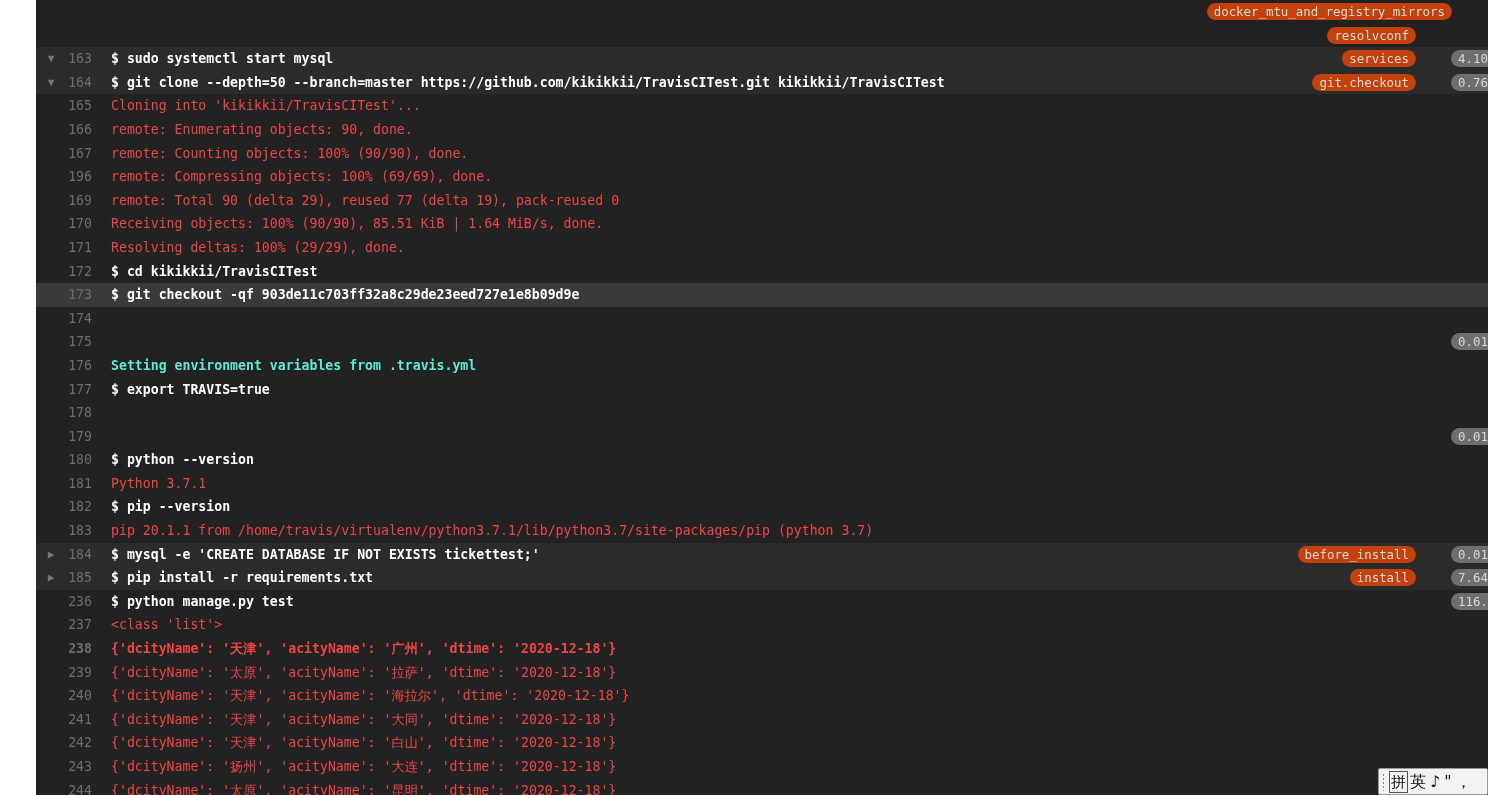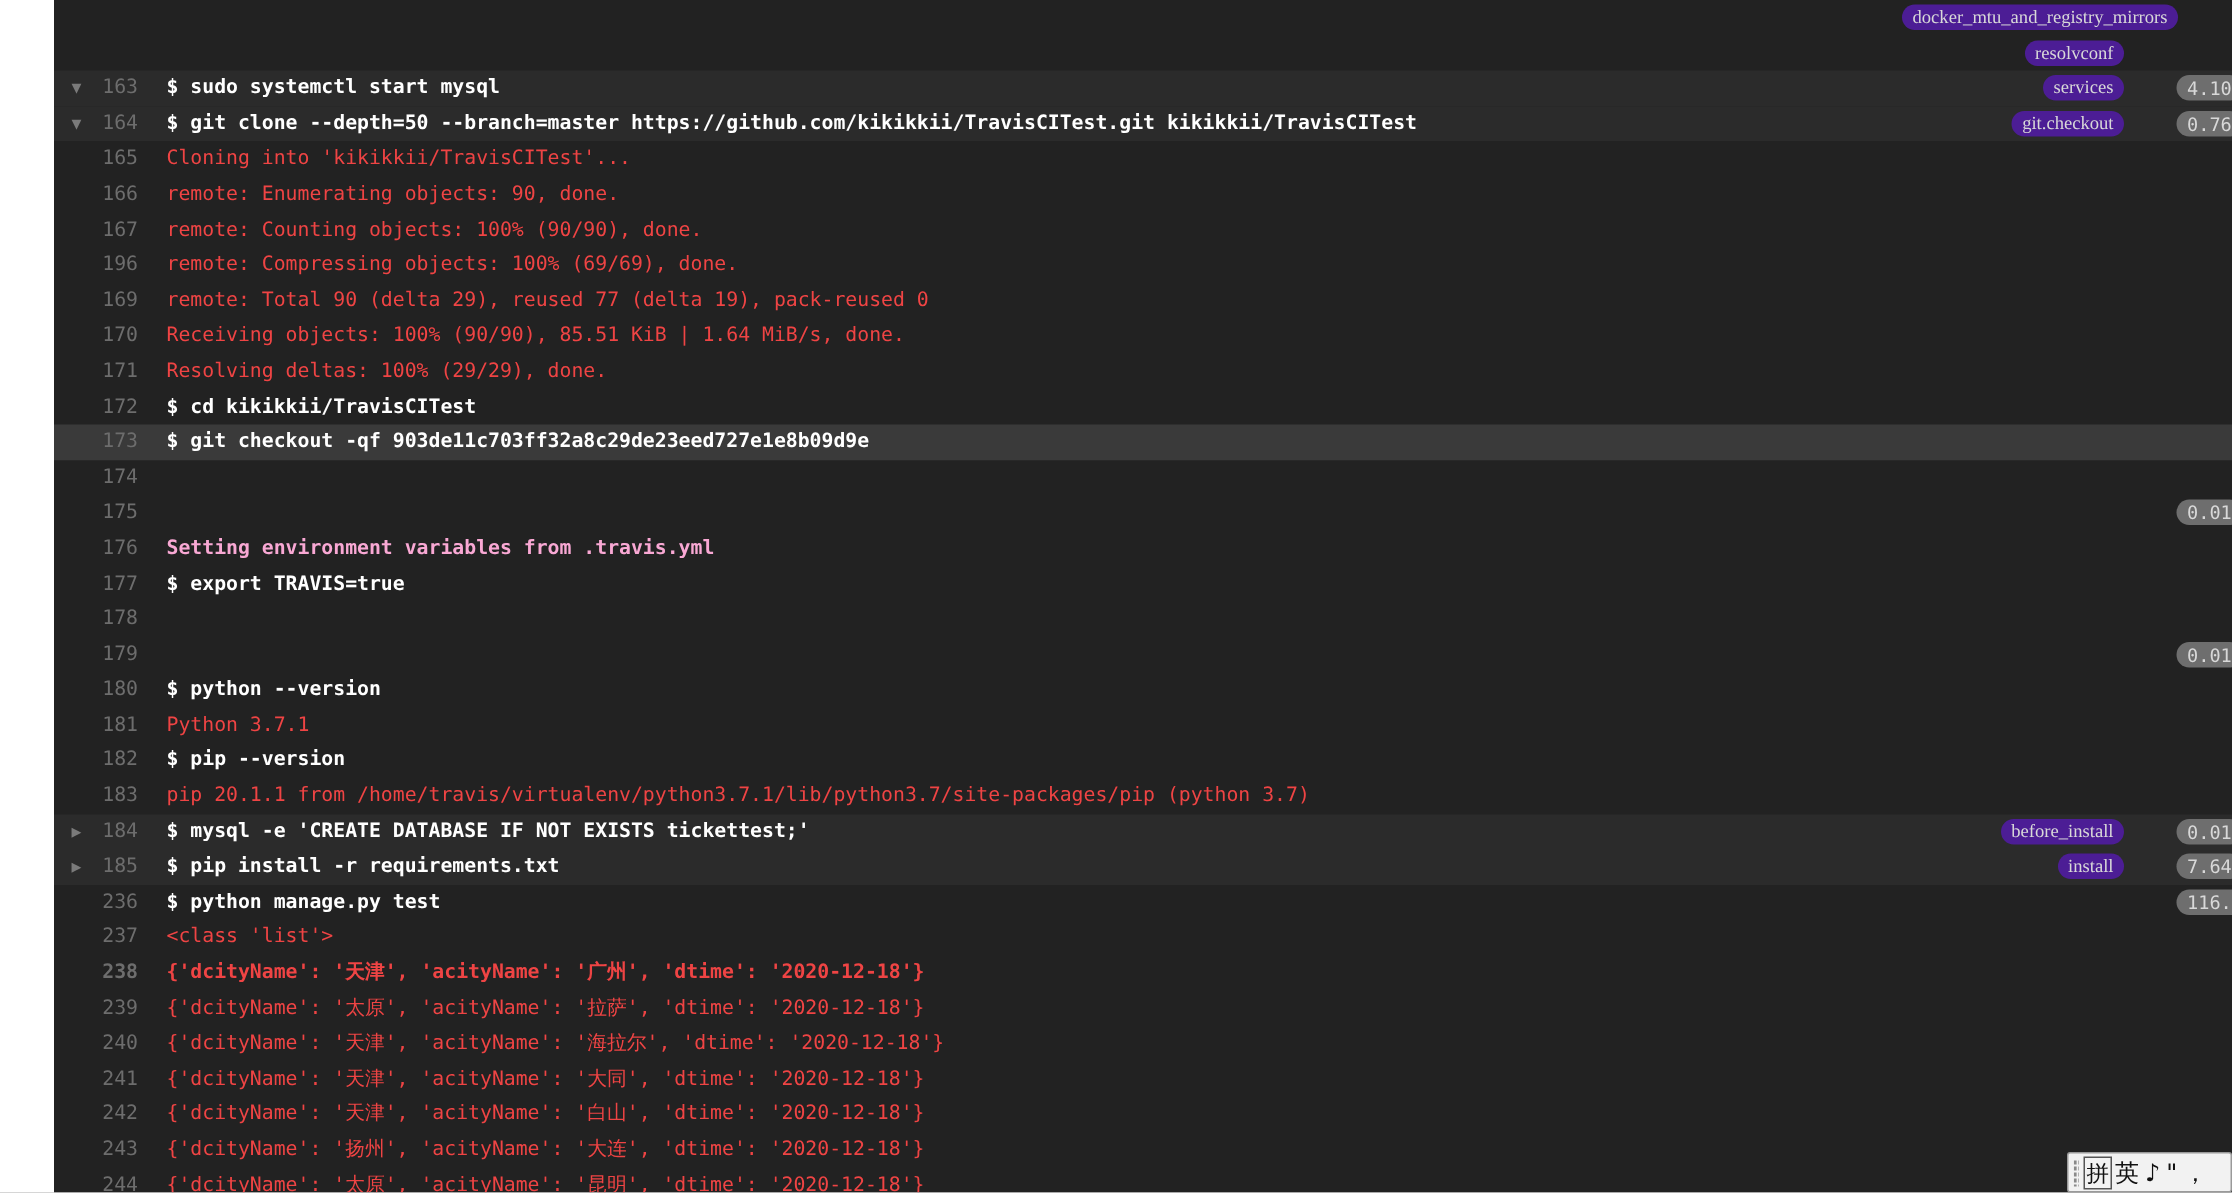--- a/index.html
+++ b/index.html
@@ -77,38 +77,38 @@
     top: 0;
     line-height: 23.6px;
     color: #e4e4e4;
     font-size: 13.2px;
     letter-spacing: 0px;
   }
 
   
   .c-default { color: #ef4444; }
   .c-prompt  { color: #ffffff; font-weight: bold; }
-  .c-yellow  { color: #f9a8d4; font-weight: bold; }
+  .c-yellow  { color: #5eead4; font-weight: bold; }
 
   
   .badge {
     position: absolute;
     top: 3px;
     height: 17px;
     line-height: 17px;
     padding: 0 7px;
     border-radius: 9px;
     background: #6e6e6e;
     color: #d8d8d8;
     font-size: 12.4px;
     font-family: "DejaVu Sans Mono", "Liberation Mono", monospace;
     white-space: nowrap;
     user-select: none;
   }
-  .badge.tag  { background: #4c1d95; font-family: Liberation Serif, serif; }
+  .badge.tag  { background: #c2410c; }
   .badge.time { background: #6e6e6e; }
 
   
   #ime-bar {
     position: absolute;
     left: 1378px;
     top: 768px;
     width: 110px;
     height: 27px;
     background: #f2f2f2;

